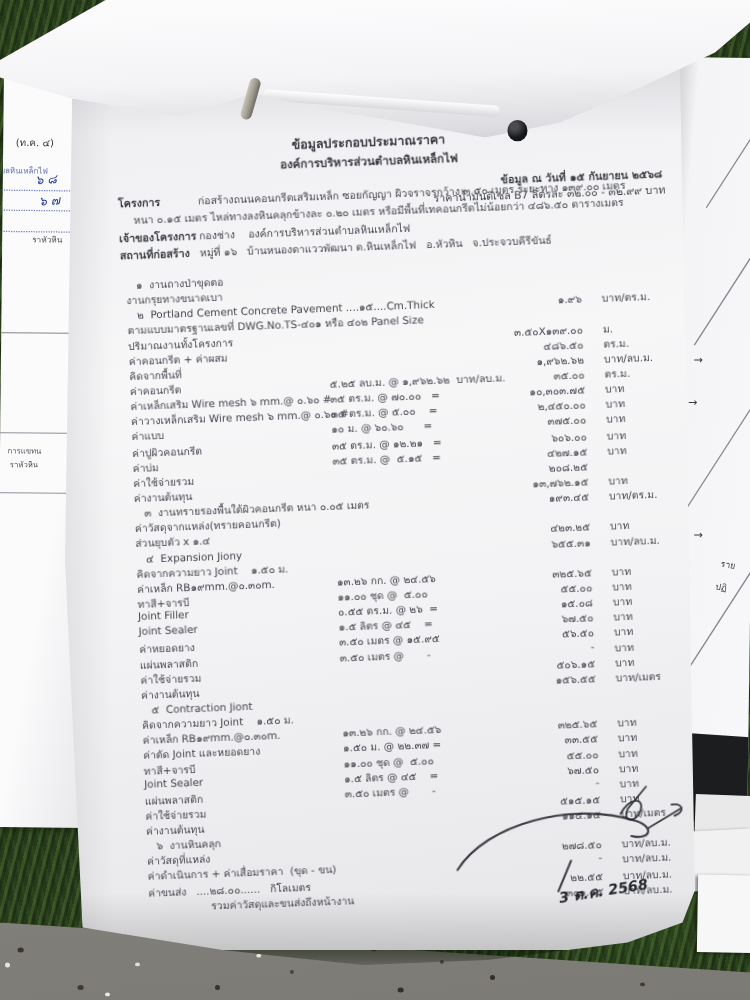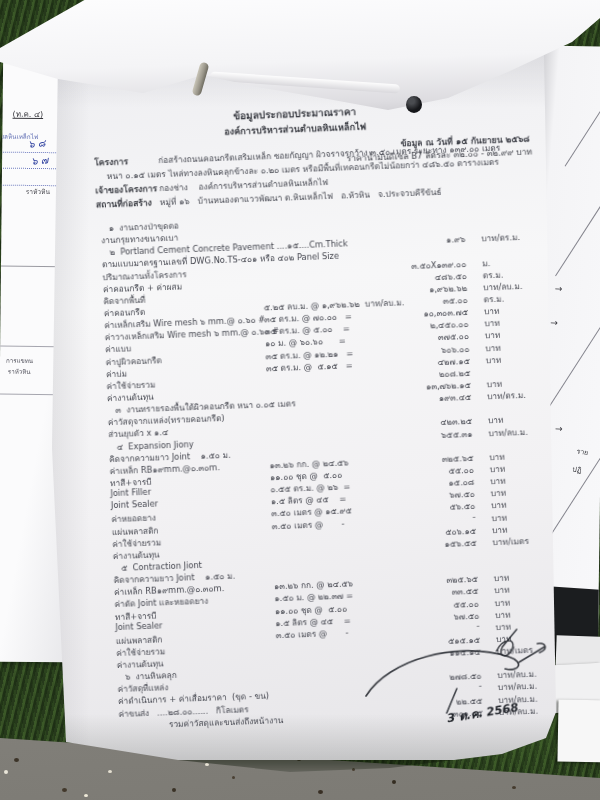--- a/index.html
+++ b/index.html
@@ -14,21 +14,21 @@
     #26391b;}
   
   .floor{position:absolute;inset:0;
     clip-path:polygon(0 738px,180px 750px,420px 766px,600px 778px,600px 800px,0 800px);
     background:linear-gradient(175deg,#a09e97 0%,#8e8c86 45%,#7c7a74 100%);}
   .dot{position:absolute;border-radius:50%;}
   
   .left-paper{position:absolute;left:0;top:58px;width:72px;height:604px;overflow:hidden;
     background:linear-gradient(100deg,#fbfbfc 60%,#e7e7ea 100%);
     transform:rotate(.6deg);box-shadow:2px 2px 5px rgba(10,20,8,.45);}
-  .lp-tag{position:absolute;left:10px;top:50px;font-size:8px;color:#35353b;text-decoration:underline;}
+  .lp-tag{position:absolute;left:10px;top:50px;font-size:8px;color:#35353b;}
   .lp-blue{position:absolute;left:-58px;top:74px;font-size:6.4px;color:#5e6cb2;white-space:nowrap;}
   .lp-dot{position:absolute;left:-10px;width:78px;border-bottom:1px dotted #6f7cc0;height:0;}
   .lp-hand{position:absolute;font-size:10px;color:#2c3e9e;font-style:italic;transform:rotate(-5deg);}
   .lp-small{position:absolute;left:24px;top:128px;font-size:6.6px;color:#43434a;}
   .lp-line{position:absolute;left:-10px;top:208px;width:72px;border-bottom:1px solid #9b9ba2;height:0;}
   .lp-box{position:absolute;left:-16px;top:288px;width:72px;height:47px;border:1px solid #a6a6af;}
   .lp-t1{position:absolute;left:6px;top:298px;font-size:6.2px;color:#4a4a55;}
   .lp-t2{position:absolute;left:8px;top:309px;font-size:6.2px;color:#4a4a55;}
   
   .right-paper{position:absolute;left:536px;top:46px;width:66px;height:612px;overflow:hidden;

